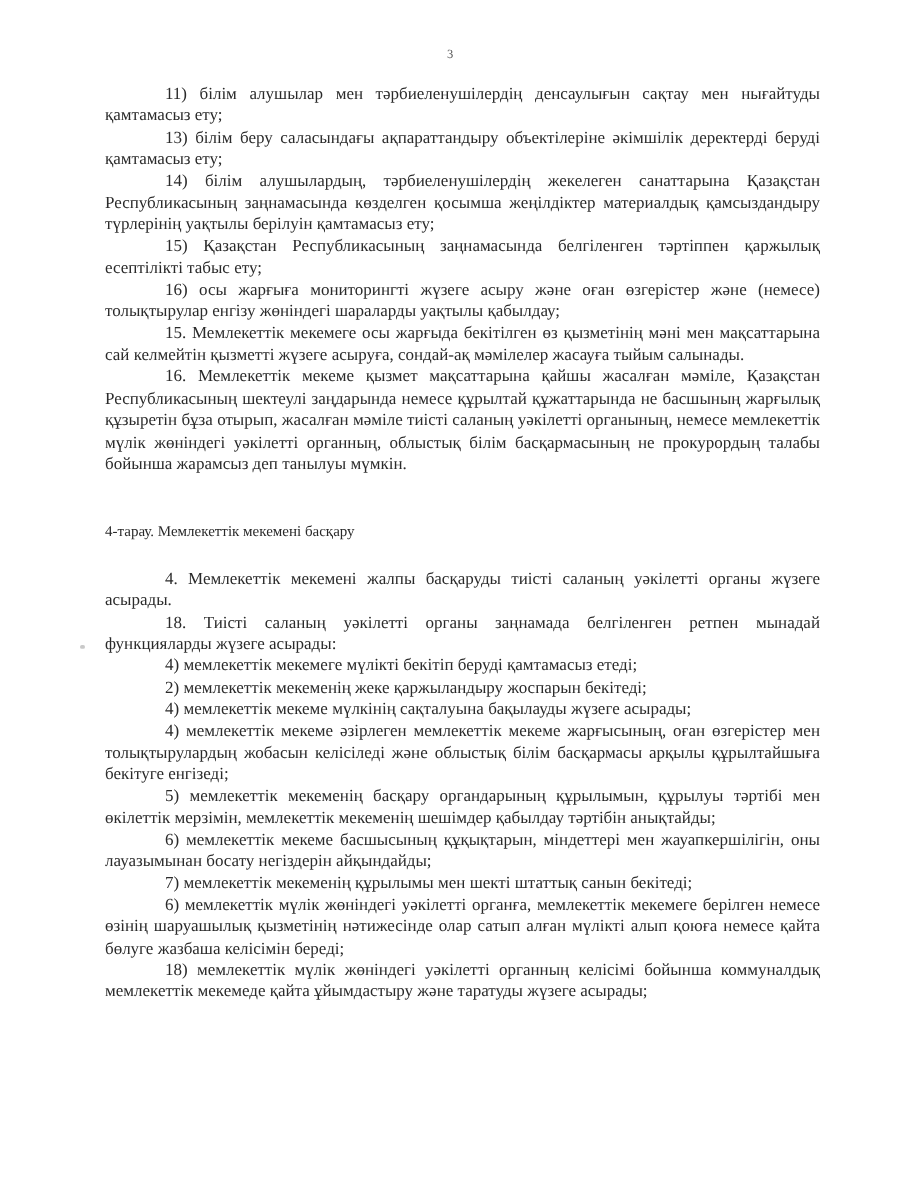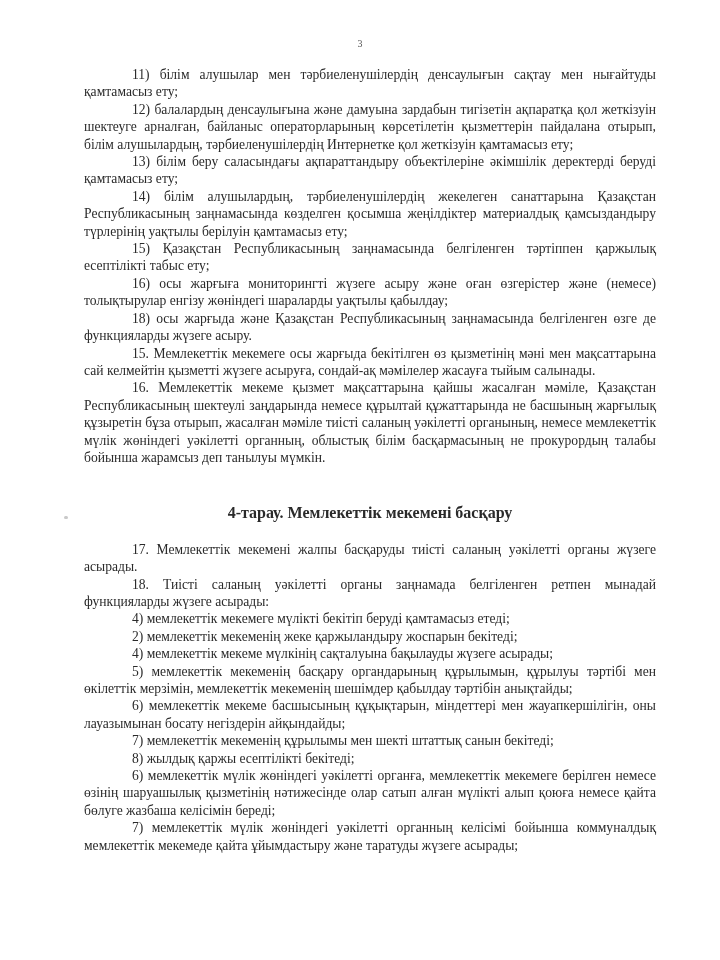--- a/index.html
+++ b/index.html
@@ -33,23 +33,23 @@
       line-height: 17.4px;
       text-align: justify;
     }
     .para {
       margin: 0;
       text-indent: 48px;
       text-align: justify;
     }
     .heading {
       margin: 0;
-      text-align: center;
-      font-weight: bold;
-      font-size: 16px;
+      text-align: left;
+      font-weight: normal;
+      font-size: 12px;
       padding-top: 38px;
       padding-bottom: 19px;
     }
     .speck {
       position: absolute;
       left: 64px;
       top: 516px;
       width: 4px;
       height: 3px;
       background: #c9c9c9;
@@ -58,35 +58,33 @@
   </style>
 </head>
 <body>
 
 <div class="page-number">3</div>
 
 <div class="speck"></div>
 
 <div class="content">
   <p class="para">11) білім алушылар мен тәрбиеленушілердің денсаулығын сақтау мен нығайтуды қамтамасыз ету;</p>
-  <p class="para">12) балалардың денсаулығына және дамуына зардабын тигізетін ақпаратқа қол жеткізуін шектеуге арналған, байланыс операторларының көрсетілетін қызметтерін пайдалана отырып, білім алушылардың, тәрбиеленушілердің Интернетке қол жеткізуін қамтамасыз ету;</p>
   <p class="para">13) білім беру саласындағы ақпараттандыру объектілеріне әкімшілік деректерді беруді қамтамасыз ету;</p>
   <p class="para">14) білім алушылардың, тәрбиеленушілердің жекелеген санаттарына Қазақстан Республикасының заңнамасында көзделген қосымша жеңілдіктер материалдық қамсыздандыру түрлерінің уақтылы берілуін қамтамасыз ету;</p>
   <p class="para">15) Қазақстан Республикасының заңнамасында белгіленген тәртіппен қаржылық есептілікті табыс ету;</p>
   <p class="para">16) осы жарғыға мониторингті жүзеге асыру және оған өзгерістер және (немесе) толықтырулар енгізу жөніндегі шараларды уақтылы қабылдау;</p>
-  <p class="para">18) осы жарғыда және Қазақстан Республикасының заңнамасында белгіленген өзге де функцияларды жүзеге асыру.</p>
   <p class="para">15. Мемлекеттік мекемеге осы жарғыда бекітілген өз қызметінің мәні мен мақсаттарына сай келмейтін қызметті жүзеге асыруға, сондай-ақ мәмілелер жасауға тыйым салынады.</p>
   <p class="para">16. Мемлекеттік мекеме қызмет мақсаттарына қайшы жасалған мәміле, Қазақстан Республикасының шектеулі заңдарында немесе құрылтай құжаттарында не басшының жарғылық құзыретін бұза отырып, жасалған мәміле тиісті саланың уәкілетті органының, немесе мемлекеттік мүлік жөніндегі уәкілетті органның, облыстық білім басқармасының не прокурордың талабы бойынша жарамсыз деп танылуы мүмкін.</p>
 
   <h2 class="heading">4-тарау. Мемлекеттік мекемені басқару</h2>
 
-  <p class="para">17. Мемлекеттік мекемені жалпы басқаруды тиісті саланың уәкілетті органы жүзеге асырады.</p>
+  <p class="para">4. Мемлекеттік мекемені жалпы басқаруды тиісті саланың уәкілетті органы жүзеге асырады.</p>
   <p class="para">18. Тиісті саланың уәкілетті органы заңнамада белгіленген ретпен мынадай функцияларды жүзеге асырады:</p>
   <p class="para">4) мемлекеттік мекемеге мүлікті бекітіп беруді қамтамасыз етеді;</p>
   <p class="para">2) мемлекеттік мекеменің жеке қаржыландыру жоспарын бекітеді;</p>
   <p class="para">4) мемлекеттік мекеме мүлкінің сақталуына бақылауды жүзеге асырады;</p>
+  <p class="para">4) мемлекеттік мекеме әзірлеген мемлекеттік мекеме жарғысының, оған өзгерістер мен толықтырулардың жобасын келісіледі және облыстық білім басқармасы арқылы құрылтайшыға бекітуге енгізеді;</p>
   <p class="para">5) мемлекеттік мекеменің басқару органдарының құрылымын, құрылуы тәртібі мен өкілеттік мерзімін, мемлекеттік мекеменің шешімдер қабылдау тәртібін анықтайды;</p>
   <p class="para">6) мемлекеттік мекеме басшысының құқықтарын, міндеттері мен жауапкершілігін, оны лауазымынан босату негіздерін айқындайды;</p>
   <p class="para">7) мемлекеттік мекеменің құрылымы мен шекті штаттық санын бекітеді;</p>
-  <p class="para">8) жылдық қаржы есептілікті бекітеді;</p>
   <p class="para">6) мемлекеттік мүлік жөніндегі уәкілетті органға, мемлекеттік мекемеге берілген немесе өзінің шаруашылық қызметінің нәтижесінде олар сатып алған мүлікті алып қоюға немесе қайта бөлуге жазбаша келісімін береді;</p>
-  <p class="para">7) мемлекеттік мүлік жөніндегі уәкілетті органның келісімі бойынша коммуналдық мемлекеттік мекемеде қайта ұйымдастыру және таратуды жүзеге асырады;</p>
+  <p class="para">18) мемлекеттік мүлік жөніндегі уәкілетті органның келісімі бойынша коммуналдық мемлекеттік мекемеде қайта ұйымдастыру және таратуды жүзеге асырады;</p>
 </div>
 
 </body></html>

